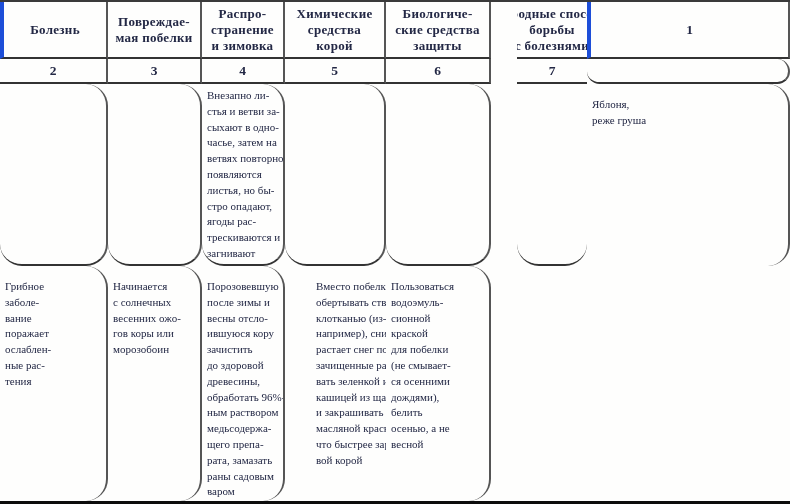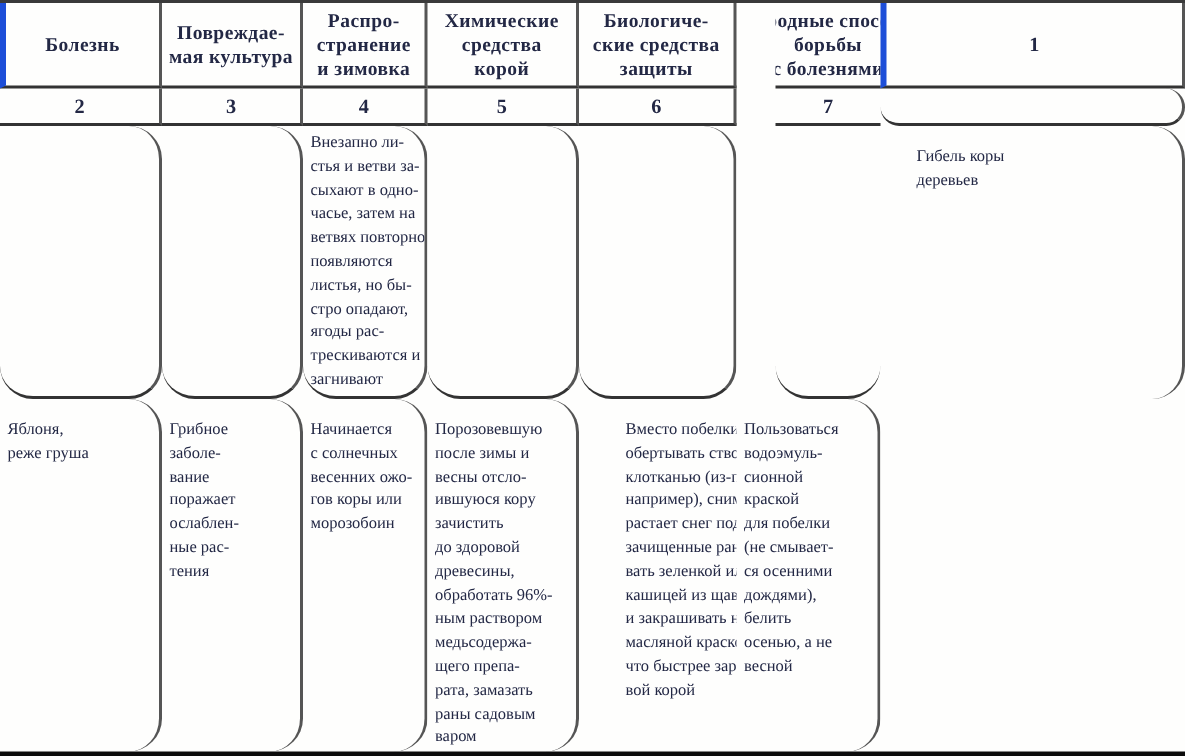--- a/index.html
+++ b/index.html
@@ -61,21 +61,21 @@
   .r2 { padding-top: 13px; }
   .r2.c1 { padding-left: 24px; }
 </style>
 </head>
 <body>
 
 <div class="table">
 
   <div class="cell header-cell hrow bl">Болезнь</div>
   <div class="cell header-cell hrow">Повреждае-
-мая культура</div>
+мая побелки</div>
   <div class="cell header-cell hrow">Распро-
 странение
 и зимовка</div>
   <div class="cell header-cell hrow">Химические
 средства
 корой</div>
   <div class="cell header-cell hrow">Биологиче-
 ские средства
 защиты</div>
   <div class="cell header-cell hrow last">Народные способы
@@ -101,22 +101,20 @@
 появляются
 листья, но бы-
 стро опадают,
 ягоды рас-
 трескиваются и
 загнивают</div>
   <div class="cell body-cell hrow"></div>
   <div class="cell body-cell hrow"></div>
   <div class="cell body-cell hrow last"></div>
 
-  <div class="cell body-cell r2 c1">Гибель коры
-деревьев</div>
   <div class="cell body-cell r2">Яблоня,
 реже груша</div>
   <div class="cell body-cell r2">Грибное
 заболе-
 вание
 поражает
 ослаблен-
 ные рас-
 тения</div>
   <div class="cell body-cell r2">Начинается

